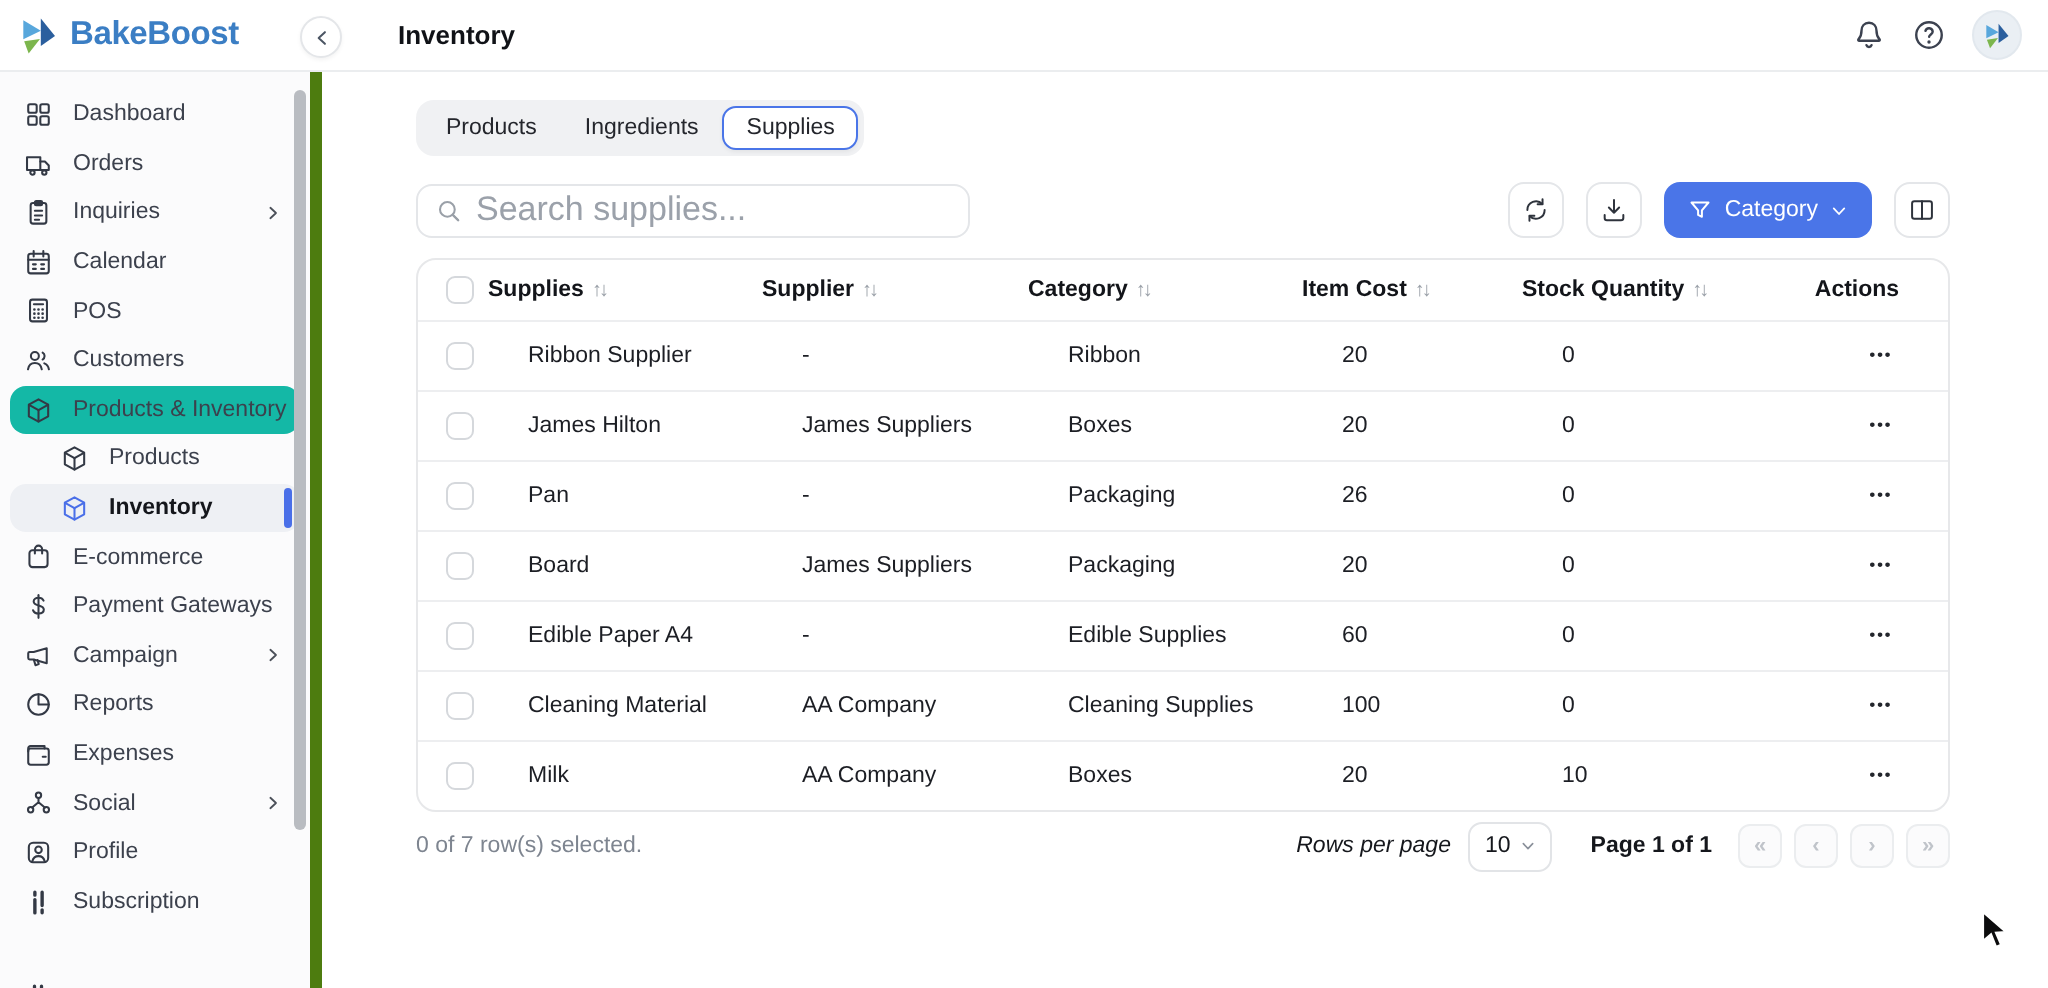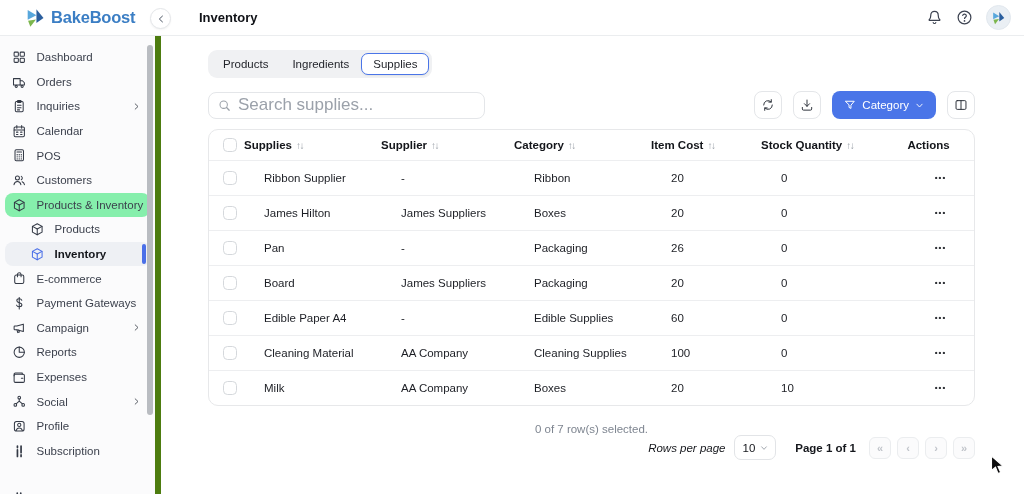--- a/index.html
+++ b/index.html
@@ -2,21 +2,21 @@
 <html><head>
 <meta charset="utf-8">
 <style>
   * { margin:0; padding:0; box-sizing:border-box; }
   html,body { width:1024px; height:494px; overflow:hidden; background:#fff;
     font-family:"Liberation Sans","DejaVu Sans",sans-serif; color:#1a1c22; }
 
   
   .topbar { position:absolute; top:0; left:0; width:1024px; height:36px; background:#fff;
     border-bottom:1px solid #ebedef; display:flex; align-items:center; z-index:20; }
-  .logo-wrap { width:180px; display:flex; align-items:center; padding-left:26px; gap:5px; }
+  .logo-wrap { width:180px; display:flex; align-items:center; padding-left:10px; gap:5px; }
   .logo-mark { width:20px; height:20px; display:inline-flex; }
   .logo-mark svg { width:100%; height:100%; }
   .logo-text { font-size:16.5px; font-weight:800; color:#3b7ec4; letter-spacing:-0.2px; }
   .collapse-btn { position:absolute; left:150px; top:8px; width:21px; height:21px; border-radius:50%;
     background:#fff; border:1px solid #e4e6e9; box-shadow:0 1px 2px rgba(0,0,0,.05);
     display:flex; align-items:center; justify-content:center; color:#4b5563; cursor:pointer; z-index:30; }
   .collapse-btn svg { width:10px; height:10px; }
   .page-title { margin-left:19px; font-size:13px; font-weight:700; color:#101217; }
   .topbar-right { margin-left:auto; display:flex; align-items:center; gap:13px; padding-right:13px; }
   .icon-plain { width:17px; height:17px; color:#3c4250; display:inline-flex; cursor:pointer; background:none; border:none; }
@@ -25,21 +25,21 @@
     align-items:center; justify-content:center; cursor:pointer; border:1px solid #e2e8ee; }
   .avatar span { width:14px; height:14px; display:inline-flex; }
   .avatar svg { width:100%; height:100%; }
 
   
   .sidebar { position:absolute; top:36px; left:0; width:161px; height:458px; background:#fbfbfc;
     border-right:6px solid #4d7c0f; padding-top:9px; }
   .nav-item { position:relative; display:flex; align-items:center; height:24.6px; margin:0 5px;
     padding-left:7px; border-radius:8px; cursor:pointer; color:#3c414d; }
   .nav-item[data-level="1"] { padding-left:25px; }
-  .nav-item[data-expanded="true"] { background:#86efac; }
+  .nav-item[data-expanded="true"] { background:#14b8a6; }
   .nav-item[data-active="true"] { background:#eef0f4; color:#14161b; }
   .nav-item[data-active="true"] .nav-label { font-weight:700; }
   .nav-item[data-active="true"] .nav-icon { color:#4a6fe8; }
   .nav-item[data-active="true"] .nav-active-bar { display:block; }
   .nav-icon { width:14.5px; height:14.5px; display:inline-flex; color:#333945; flex:none; }
   .nav-icon svg { width:100%; height:100%; }
   .nav-label { font-size:11.5px; margin-left:10px; white-space:nowrap; }
   .nav-chevron { margin-left:auto; margin-right:9px; width:9px; height:9px; display:inline-flex; color:#4b5059; }
   .nav-chevron svg { width:100%; height:100%; }
   .nav-active-bar { display:none; position:absolute; right:4px; top:2px; bottom:2px; width:4.5px;
@@ -86,21 +86,21 @@
   .th .sort { font-size:10px; color:#9aa0a8; letter-spacing:-1.5px; font-weight:400; }
   .thead > :nth-child(7), .tr > :nth-child(7) { justify-content:center; display:flex; }
   .td { font-size:11.5px; color:#1c1e24;padding-left:20px; }
   .cb-cell { display:flex; align-items:center; padding-left:14px; }
   .checkbox { width:14px; height:14px; border:1.3px solid #d5d8dc; border-radius:4.5px; background:#fff;
     display:inline-block; cursor:pointer; }
   .dots { background:none; border:none; font-size:15px; font-weight:700; color:#23262c; cursor:pointer;
     font-family:inherit; line-height:1; }
 
   
-  .tfooter { display:flex; align-items:center; margin-top:17px; height:26px;flex-direction:column; }
+  .tfooter { display:flex; align-items:center; margin-top:4px; height:26px; }
   .sel-text { font-size:11.5px; color:#7e8590; }
   .tfooter-right { margin-left:auto; display:flex; align-items:center; }
   .rpp-label { font-size:11.5px; font-weight:500; color:#15171c; margin-right:9px;font-style:italic; }
   .rpp-select { height:25px; min-width:41px; border:1px solid #e2e4e7; border-radius:7px; background:#fff;
     display:flex; align-items:center; justify-content:center; gap:5px; padding:0 7px;
     font-size:11.5px; color:#15171c; cursor:pointer; }
   .rpp-select .r-chev { width:8px; height:8px; display:inline-flex; color:#8a909a; }
   .rpp-select svg { width:100%; height:100%; }
   .page-text { font-size:11.5px; font-weight:700; color:#15171c; margin:0 13px 0 19px; }
   .pg-group { display:flex; gap:6px; }

